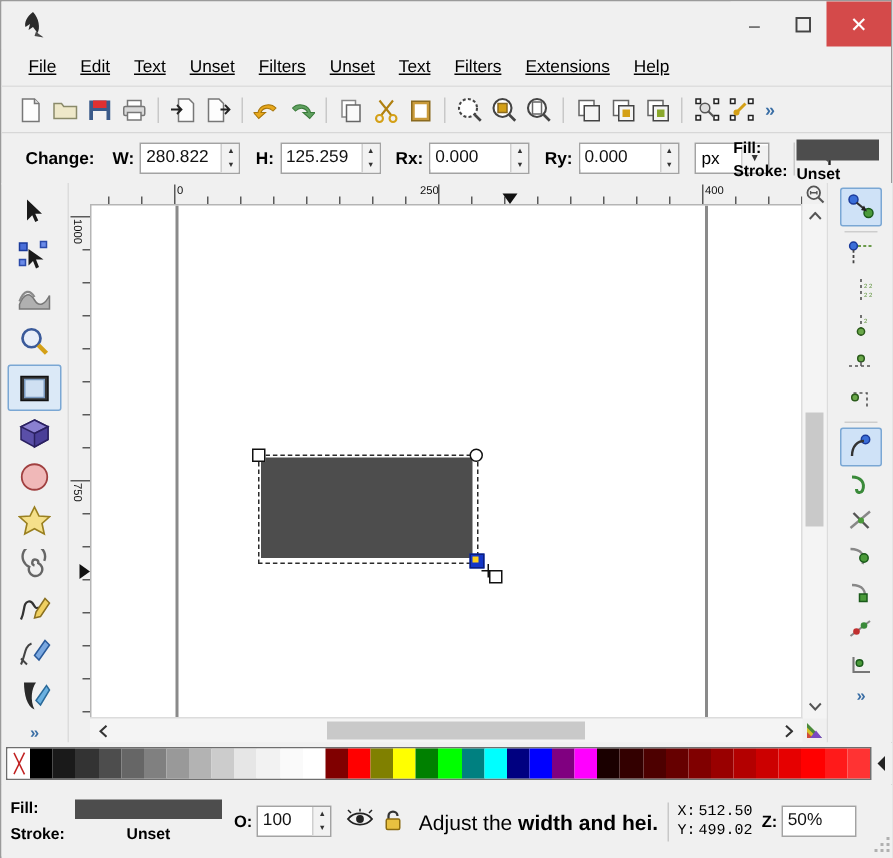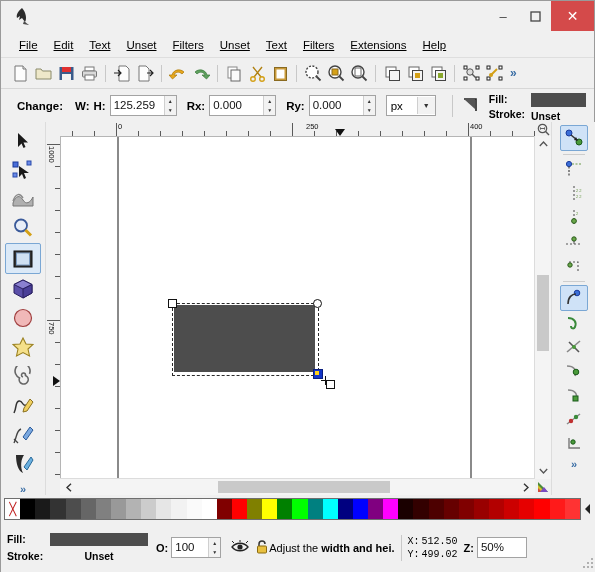--- a/index.html
+++ b/index.html
@@ -269,21 +269,21 @@
   .layer-sel{
     display:flex;align-items:center;height:21px;border:1px solid #9b9b9b;
     background:#fff;margin-left:8px;
   }
   .layer-sel .lv{padding:0 6px;font-size:11px;font-weight:bold;}
   .layer-sel .ld{
     width:19px;height:19px;border-left:1px solid #d0d0d0;background:#f6f6f6;
     display:flex;align-items:center;justify-content:center;font-size:8px;
   }
   .statusmsg{
-    font-size:11px;white-space:nowrap;
+    margin-left:10px;font-size:14px;white-space:nowrap;
   }
   .statusmsg b{font-weight:bold;}
   .coords{
     margin-left:6px;border-left:1px solid #c8c8c8;padding-left:6px;
     font-family:"Liberation Mono", monospace;font-size:10px;line-height:13px;
   }
   .coords div{display:flex;gap:5px;}
   .coords .k{width:9px;}
   .zoombox{
     display:flex;align-items:center;margin-left:6px;gap:3px;
@@ -462,20 +462,27 @@
           <path d="M6 11 L12 5" stroke="#d4a017" stroke-width="2"></path>
           <circle cx="6" cy="11" r="2" fill="#d4a017"></circle>
         </svg>
     </div>
     <div class="cmd-more">»</div>
   </div>
 
   <div class="optbar">
     <span class="opt-label">Change:</span>
     <span class="opt-field-label">W:</span>
+    <span class="spin">
+      <input value="280.822" style="">
+      <span class="arrows">
+          <span>▲</span>
+          <span>▼</span>
+        </span>
+    </span>
     <span class="opt-field-label">H:</span>
     <span class="spin">
       <input value="125.259" style="">
       <span class="arrows">
           <span>▲</span>
           <span>▼</span>
         </span>
     </span>
     <span class="opt-field-label">Rx:</span>
     <span class="spin">
@@ -593,21 +600,21 @@
       </div>
       <div class="tool-more">»</div>
     </div>
 
     <div class="canvaswrap">
 
       <div class="ruler-h" id="rulerH">
           <div class="rh-tick" style="left: 56px; height: 13px;"></div>
           <div class="rh-num" style="left: 58px;">0</div>
           <div class="rh-tick" style="left: 232px; height: 13px;"></div>
-          <div class="rh-num" style="left: 246px;">250</div>
+          <div class="rh-num" style="left: 220px;">250</div>
           <div class="rh-tick" style="left: 408px; height: 13px;"></div>
           <div class="rh-num" style="left: 410px;">400</div>
           <div class="rh-tick" style="left: 12px; height: 5px;"></div>
           <div class="rh-tick" style="left: 34px; height: 5px;"></div>
           <div class="rh-tick" style="left: 78px; height: 5px;"></div>
           <div class="rh-tick" style="left: 100px; height: 5px;"></div>
           <div class="rh-tick" style="left: 122px; height: 5px;"></div>
           <div class="rh-tick" style="left: 144px; height: 5px;"></div>
           <div class="rh-tick" style="left: 166px; height: 5px;"></div>
           <div class="rh-tick" style="left: 188px; height: 5px;"></div>

